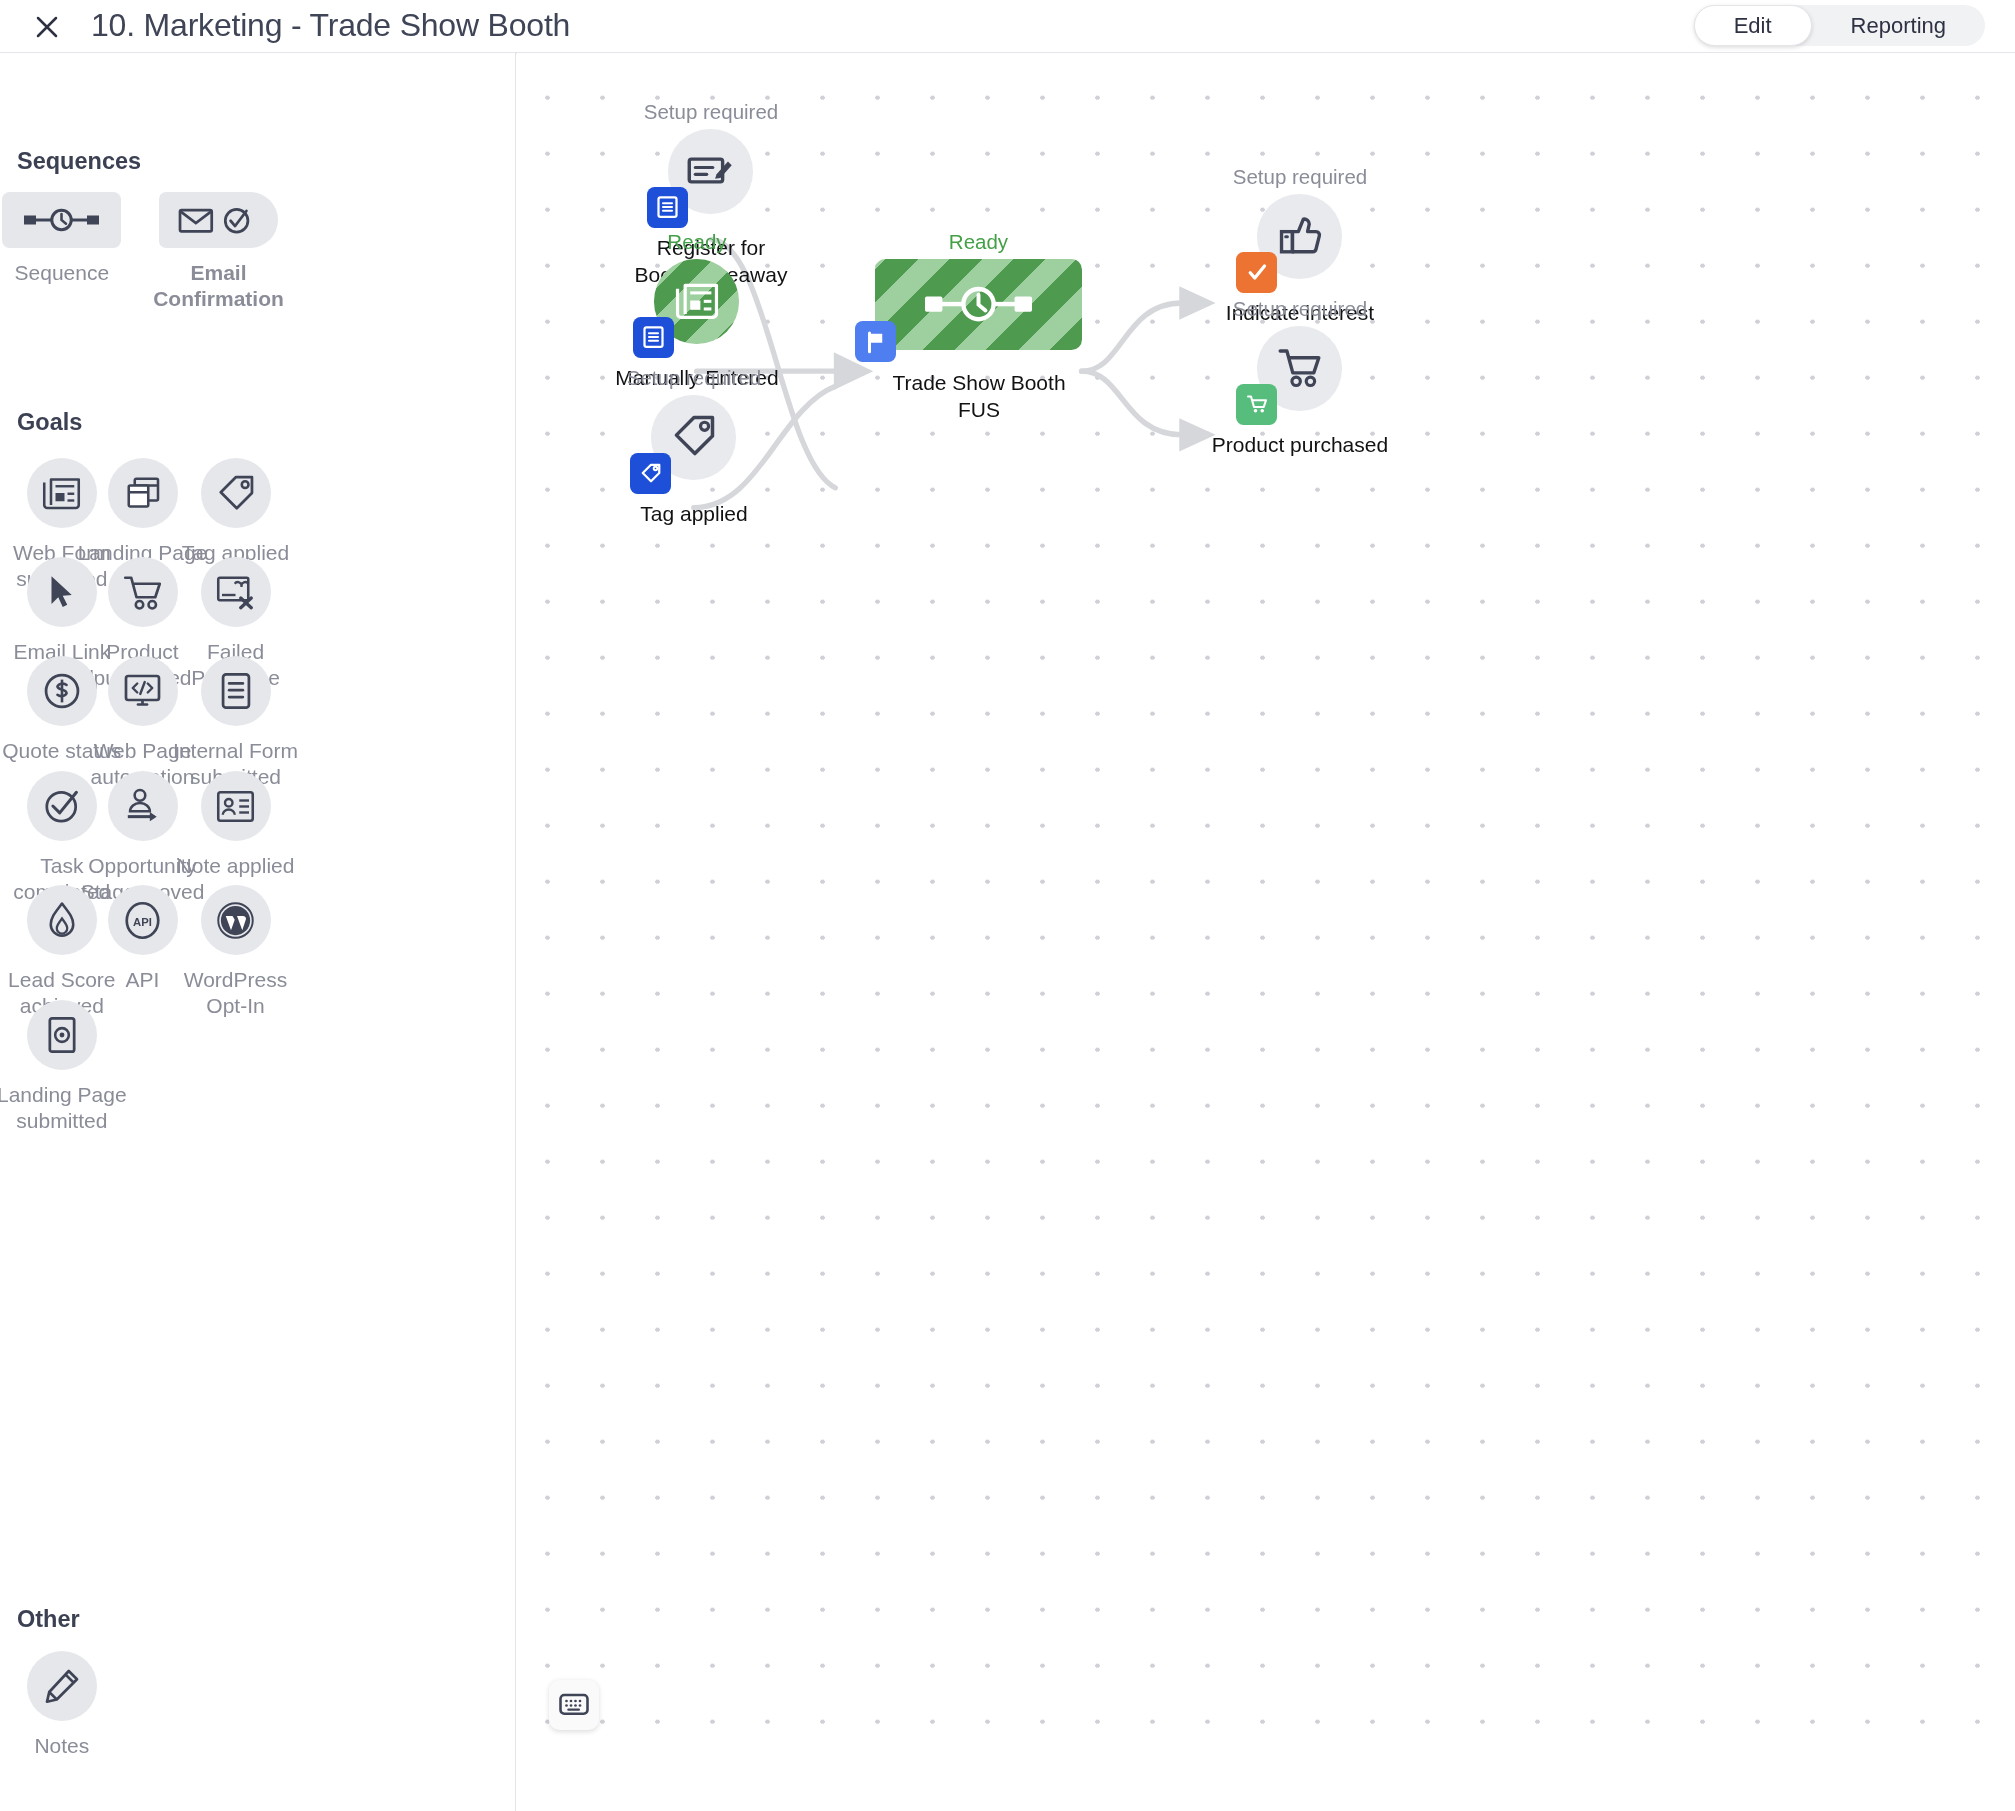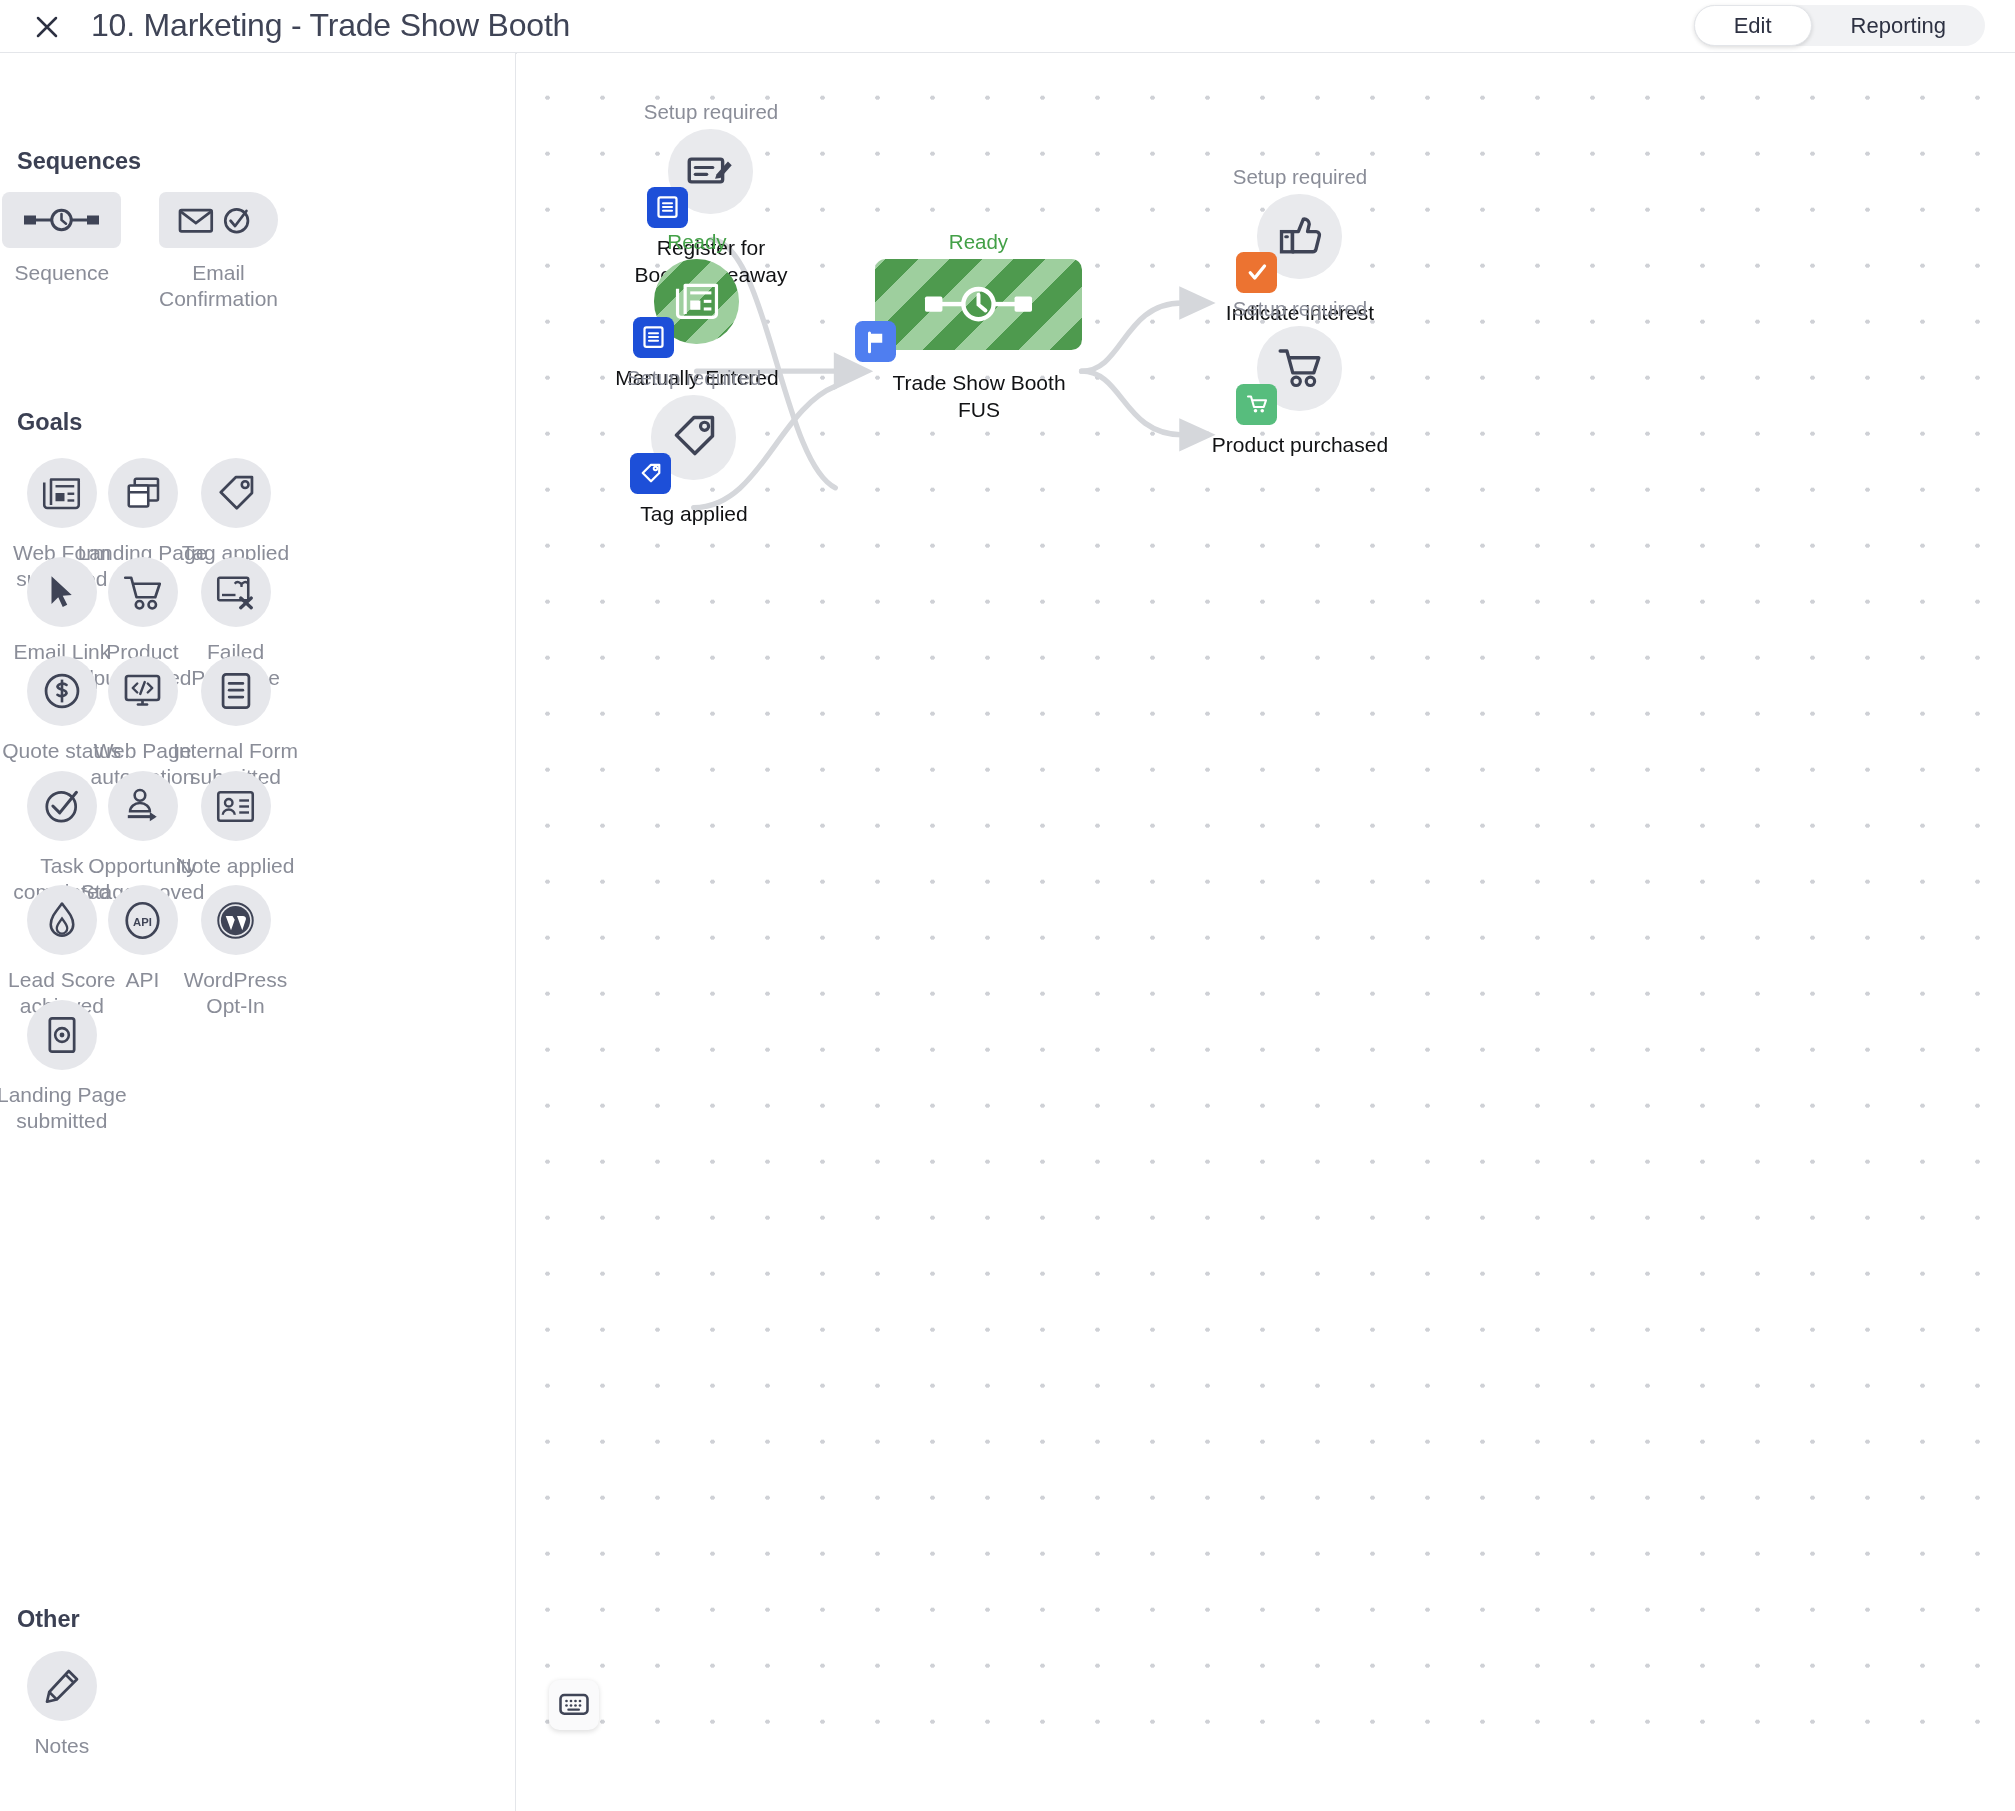--- a/index.html
+++ b/index.html
@@ -186,21 +186,21 @@
             <rect x="2" y="14" width="16" height="12" fill="#3f4456"></rect>
             <rect x="86" y="14" width="16" height="12" fill="#3f4456"></rect>
             <line x1="16" y1="20" x2="40" y2="20" stroke="#3f4456" stroke-width="4"></line>
             <line x1="64" y1="20" x2="88" y2="20" stroke="#3f4456" stroke-width="4"></line>
             <circle cx="52" cy="20" r="13" fill="none" stroke="#3f4456" stroke-width="4"></circle>
             <path d="M52 12 L52 20 L58 25" stroke="#3f4456" stroke-width="3.4" fill="none" stroke-linecap="round"></path>
           </svg>
         </div>
         <div class="tool-label">Sequence</div>
       </div>
-      <div class="tool" style="left:140px;top:0;">
+      <div class="tool" style="left:140px;top:0;font-weight:bold;">
         <div class="tool-ico pill">
           <svg width="83" height="32" viewBox="0 0 110 42">
             <rect x="4" y="8" width="42" height="28" rx="2" fill="none" stroke="#3f4456" stroke-width="3.6"></rect>
             <path d="M5 10 L25 25 L45 10" fill="none" stroke="#3f4456" stroke-width="3.6"></path>
             <circle cx="79" cy="22" r="15" fill="none" stroke="#3f4456" stroke-width="3.6"></circle>
             <path d="M71 22 L77 29 L92 9" fill="none" stroke="#3f4456" stroke-width="3.6" stroke-linecap="round" stroke-linejoin="round"></path>
           </svg>
         </div>
         <div class="tool-label">Email
 Confirmation</div>

